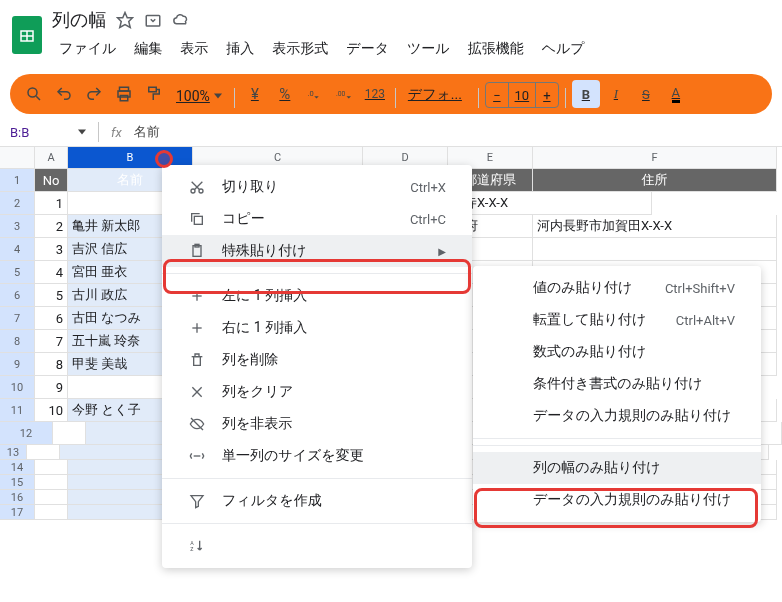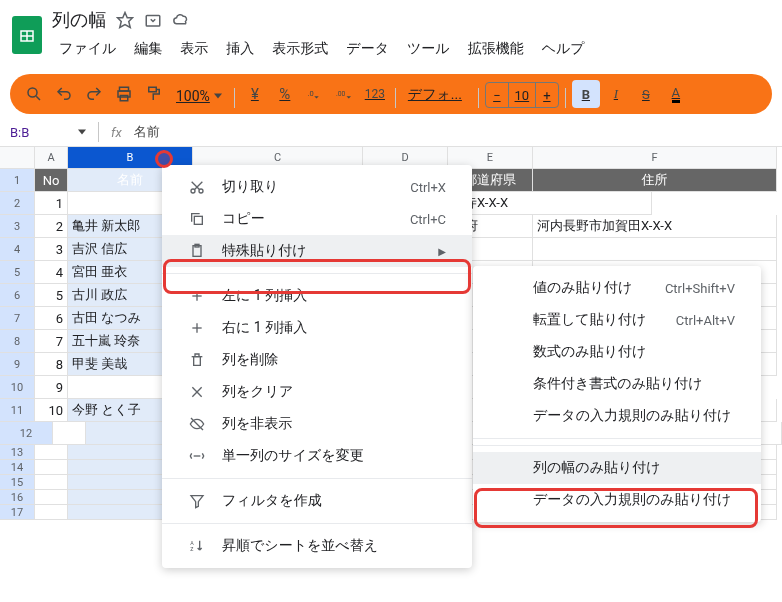--- a/index.html
+++ b/index.html
@@ -293,21 +293,21 @@
     <div class="row" style="height: 23px;">
       <div class="rh seltint" style="width: 54px; height: 23px;">12</div>
       <div class="cell" style="width: 33px; height: 23px;"></div>
       <div class="cell bsel" style="width: 125px; height: 23px;"></div>
       <div class="cell" style="width: 170px; height: 23px;"></div>
       <div class="cell" style="width: 85px; height: 23px;"></div>
       <div class="cell" style="width: 85px; height: 23px;"></div>
       <div class="cell" style="width: 244px; height: 23px;"></div>
     </div>
     <div class="row" style="height: 15px;">
-      <div class="rh seltint" style="width: 35px; height: 15px;">13</div>
+      <div class="rh seltint" style="width: 27px; height: 15px;">13</div>
       <div class="cell" style="width: 33px; height: 15px;"></div>
       <div class="cell bsel" style="width: 125px; height: 15px;"></div>
       <div class="cell" style="width: 170px; height: 15px;"></div>
       <div class="cell" style="width: 85px; height: 15px;"></div>
       <div class="cell" style="width: 85px; height: 15px;"></div>
       <div class="cell" style="width: 244px; height: 15px;"></div>
     </div>
     <div class="row" style="height: 15px;">
       <div class="rh seltint" style="width: 35px; height: 15px;">14</div>
       <div class="cell" style="width: 33px; height: 15px;"></div>
@@ -447,21 +447,20 @@
     </div>
     <div class="ctx-sep"></div>
     <div class="ctx-item">
       <div class="ctx-ico">
         <svg width="16" height="16" viewBox="0 0 24 24" fill="currentColor">
           <text x="2" y="10" font-size="8">A</text>
           <text x="2" y="20" font-size="8">Z</text>
           <path d="M16 4v14m0 0l-3-3m3 3l3-3" fill="none" stroke="currentColor" stroke-width="2"></path>
         </svg>
       </div>
-      <div class="ctx-label">昇順でシートを並べ替え</div>
     </div>
   </div>
 
 <div class="ctx-menu" id="ctx2" style="left:473px; top:266px; width:288px;">
     <div class="ctx-item">
       <div class="ctx-ico"></div>
       <div class="ctx-label">値のみ貼り付け</div>
       <div class="ctx-shortcut">Ctrl+Shift+V</div>
     </div>
     <div class="ctx-item">

